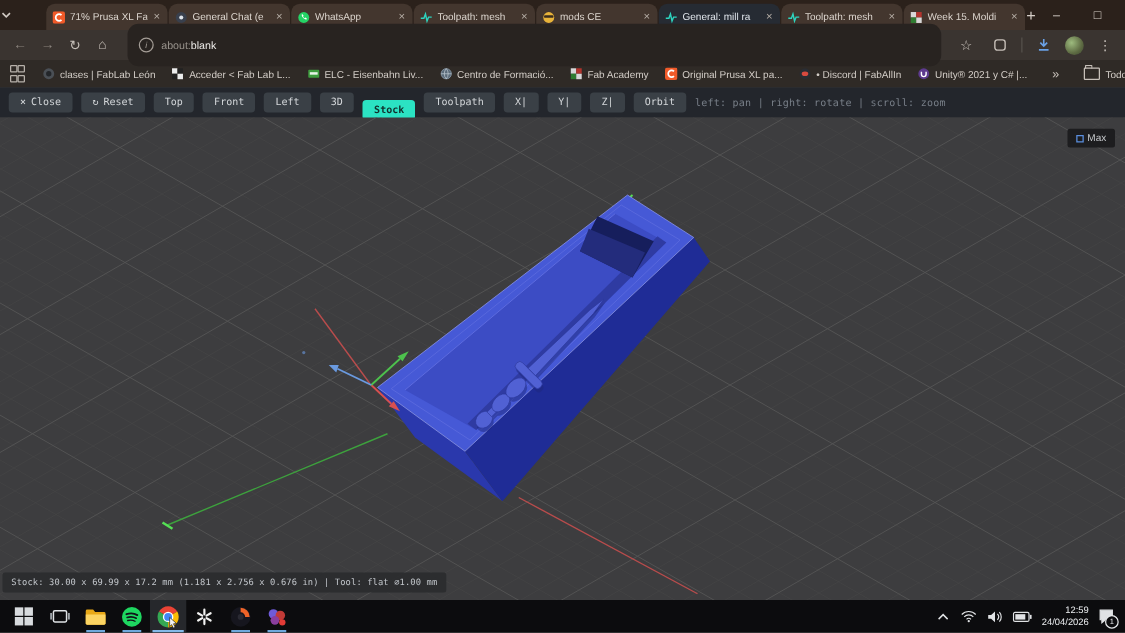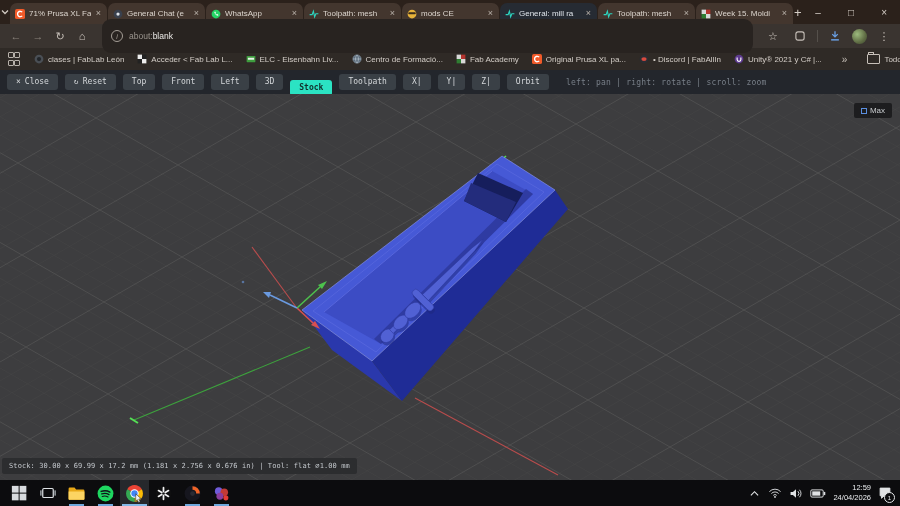--- a/index.html
+++ b/index.html
@@ -47,21 +47,21 @@
   .folder-ic{width:11px;height:8px;border:1px solid #c7c0b9;border-radius:1px;position:relative;}
   .folder-ic:before{content:"";position:absolute;top:-3px;left:0;width:4px;height:2px;
                     border:1px solid #c7c0b9;border-bottom:none;border-radius:1px 1px 0 0;}
   
   .modsbar{height:24px;background:#23262c;display:flex;align-items:center;padding:0 7px;gap:7px;
            font-family:"DejaVu Sans Mono", monospace;}
   .mods-btn{background:#3a4046;color:#d4d7da;font-size:8px;border:none;border-radius:3px;
             padding:4px 9px;display:flex;gap:4px;align-items:center;
             font-family:"DejaVu Sans Mono", monospace;line-height:1;}
   .mods-btn.active{background:var(--accent-teal,#2be3c3);color:#11302c;font-weight:bold;margin-top:11px;}
-  .mods-hint{color:#787f88;font-size:8px;margin-left:10px;letter-spacing:.2px;}
+  .mods-hint{color:#787f88;font-size:8px;letter-spacing:.2px;}
   
   .viewport{position:relative;height:386px;background:var(--viewport-bg,#3d3d3f);}
   .viewport svg.scene{position:absolute;inset:0;}
   .maxbtn{position:absolute;top:9px;right:8px;background:#1d1d1f;border-radius:2px;
           padding:3px 7px;display:flex;align-items:center;gap:3px;color:#c9cccf;font-size:8px;}
   .maxbtn .fsq{width:6px;height:6px;border:1.4px solid #5b8fe0;box-sizing:border-box;}
   .statusbar{position:absolute;left:2px;bottom:6px;background:rgba(42,43,46,.92);color:#c4c8cd;
              font-family:"DejaVu Sans Mono", monospace;font-size:7px;padding:4px 7px;
              border-radius:2px;letter-spacing:.1px;}
   
@@ -80,21 +80,21 @@
 </style>
 </head>
 <body>
 
 <div class="tabstrip">
   <div class="tabsearch">
     <svg width="10" height="10" viewBox="0 0 10 10">
         <path d="M2,3.5 l3,3 3,-3" stroke="#cfc8c1" stroke-width="1.3" fill="none"></path>
       </svg>
   </div>
-  <div id="tabs" style="display:flex;align-items:flex-start;">
+  <div id="tabs" style="display:flex;align-items:flex-start;margin-left:27px;">
       <div class="tab">
         <span class="favicon">
           <svg width="10" height="10" viewBox="0 0 16 16">
             <rect width="16" height="16" rx="3" fill="#f15a29"></rect>
             <path d="M11.5,5 A4.3,4.3 0 1 0 11.5,11" stroke="#fff" stroke-width="2.2" fill="none"></path>
           </svg>
         </span>
         <span class="tab-label">71% Prusa XL Fa</span>
         <span class="tab-close">×</span>
       </div>

